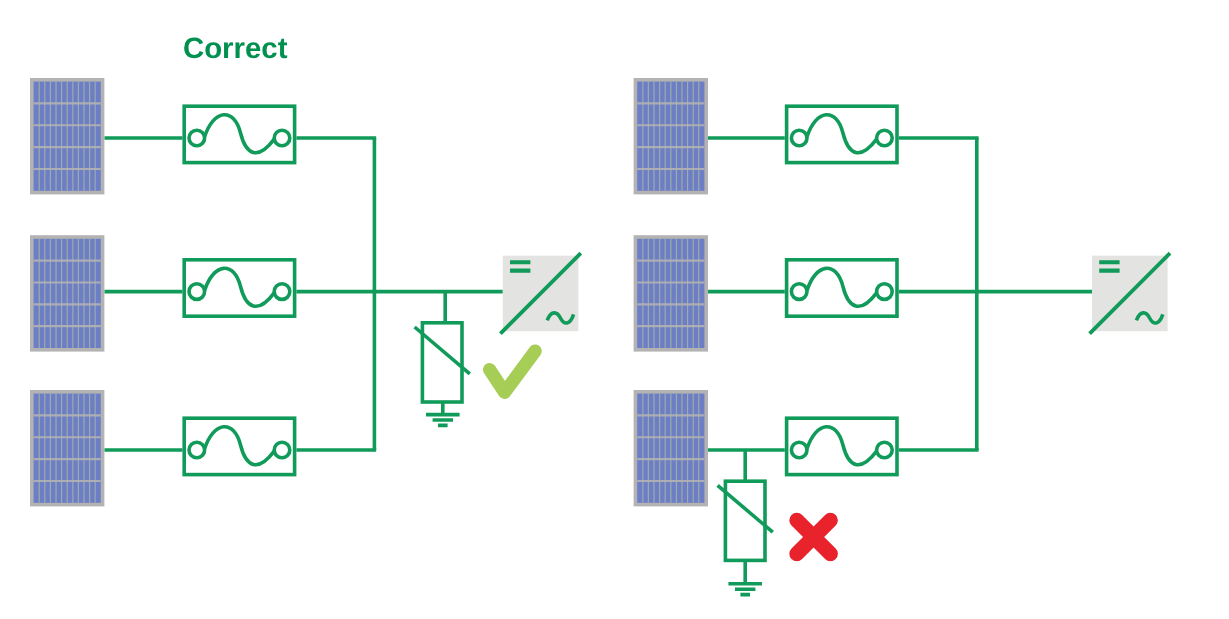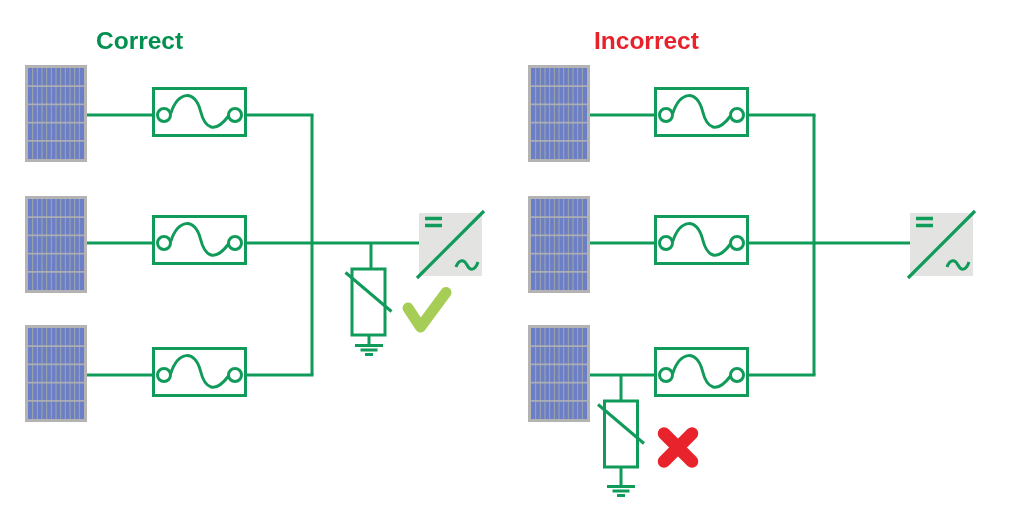--- a/index.html
+++ b/index.html
@@ -2,21 +2,21 @@
 <html style="--background: #ffffff; --wire: #119b5a; --title-correct: #00904f; --title-incorrect: #e8222b; --check: #a6ce56; --cross: #e8232b; --panel-cell: #6b7ec6; --panel-grid: #a9b2a0; --panel-frame: #b3b3b3; --inverter-bg: #e3e3e1;"><head>
 <meta charset="utf-8">
 <style>
   html,body{margin:0;padding:0;background:var(--background,#fff);}
   .stage{
     position:relative;width:1024px;height:516px;overflow:hidden;
     background:var(--background,#ffffff);
     font-family:"Liberation Sans",sans-serif;
   }
   .title{
-    position:absolute;top:27px;width:200px;text-align:left;
+    position:absolute;top:27px;width:200px;text-align:center;
     font-size:24.5px;font-weight:700;letter-spacing:0;
   }
   .title-correct{left:96px;color:var(--title-correct,#00904f);}
   .title-incorrect{left:594px;color:var(--title-incorrect,#e8222b);}
   svg{position:absolute;left:0;top:0;}
   .wire{stroke:var(--wire,#119b5a);stroke-width:3;fill:none;}
   .panel-frame{fill:var(--panel-frame,#b3b3b3);}
   .panel-cells{fill:var(--panel-cell,#6b7ec6);}
   .panel-vgrid{stroke:var(--panel-grid,#a9b2a0);stroke-width:1;fill:none;opacity:.85;}
   .panel-hgrid{stroke:var(--panel-frame,#b3b3b3);stroke-width:1.8;fill:none;opacity:.9;}
@@ -33,21 +33,20 @@
   .check{stroke:var(--check,#a6ce56);stroke-width:11;fill:none;
          stroke-linecap:round;stroke-linejoin:round;}
   .cross{stroke:var(--cross,#e8232b);stroke-width:12.5;fill:none;stroke-linecap:round;}
 </style>
 </head>
 <body>
 
 <div class="stage">
 
   <div class="title title-correct">Correct</div>
-  <div class="title title-incorrect">Incorrect</div>
 
   <svg width="1024" height="516" viewBox="0 0 1024 516">
     <defs>
       <g id="sym-panel">
         <rect width="62" height="97" class="panel-frame"></rect>
         <rect x="3" y="3" width="56" height="91" class="panel-cells"></rect>
         <path class="panel-vgrid" d="M7.7,3V94M12.3,3V94M17,3V94M21.7,3V94M26.3,3V94M31,3V94M35.7,3V94M40.3,3V94M45,3V94M49.7,3V94M54.3,3V94"></path>
         <path class="panel-hgrid" d="M3,21.2H59M3,39.4H59M3,57.6H59M3,75.8H59"></path>
       </g>
       <g id="sym-fuse">

